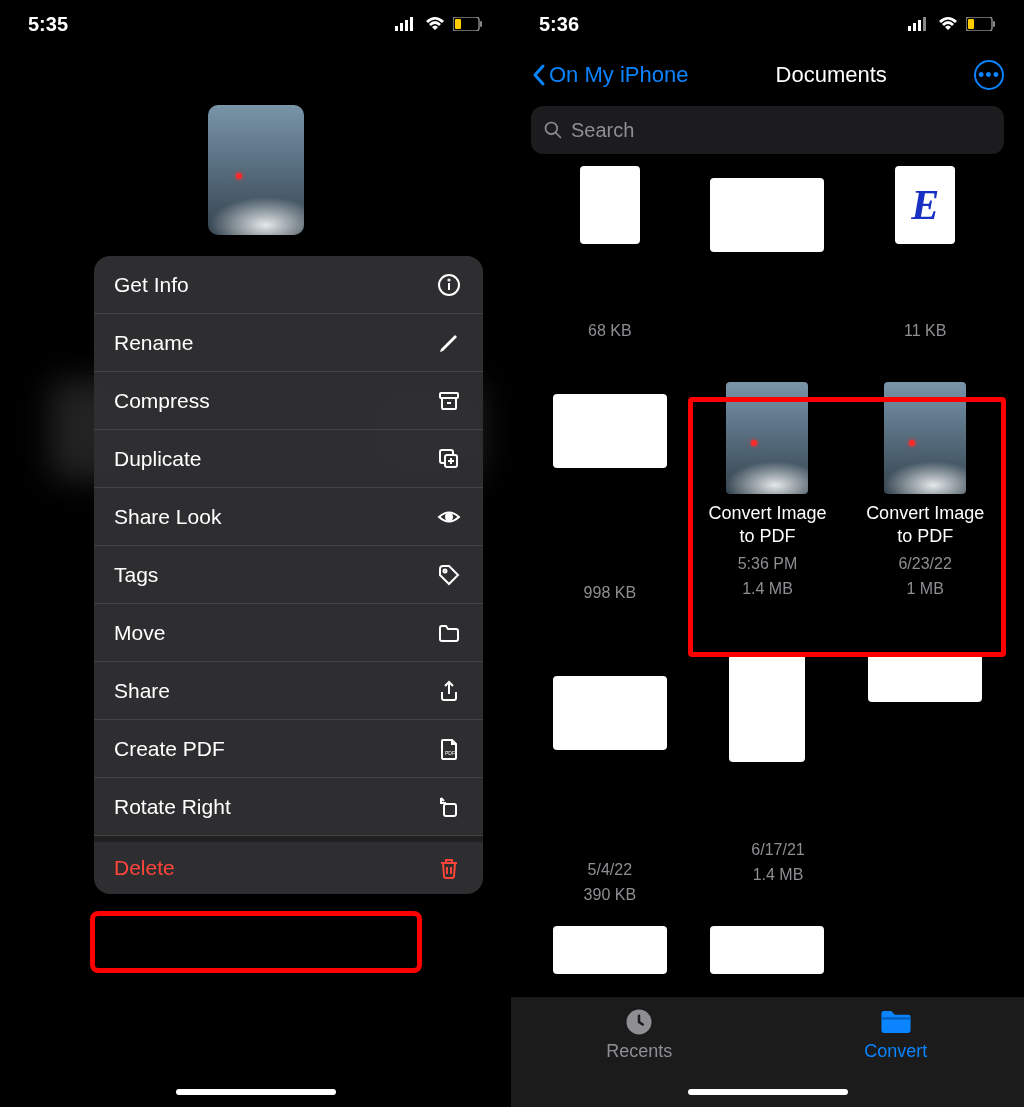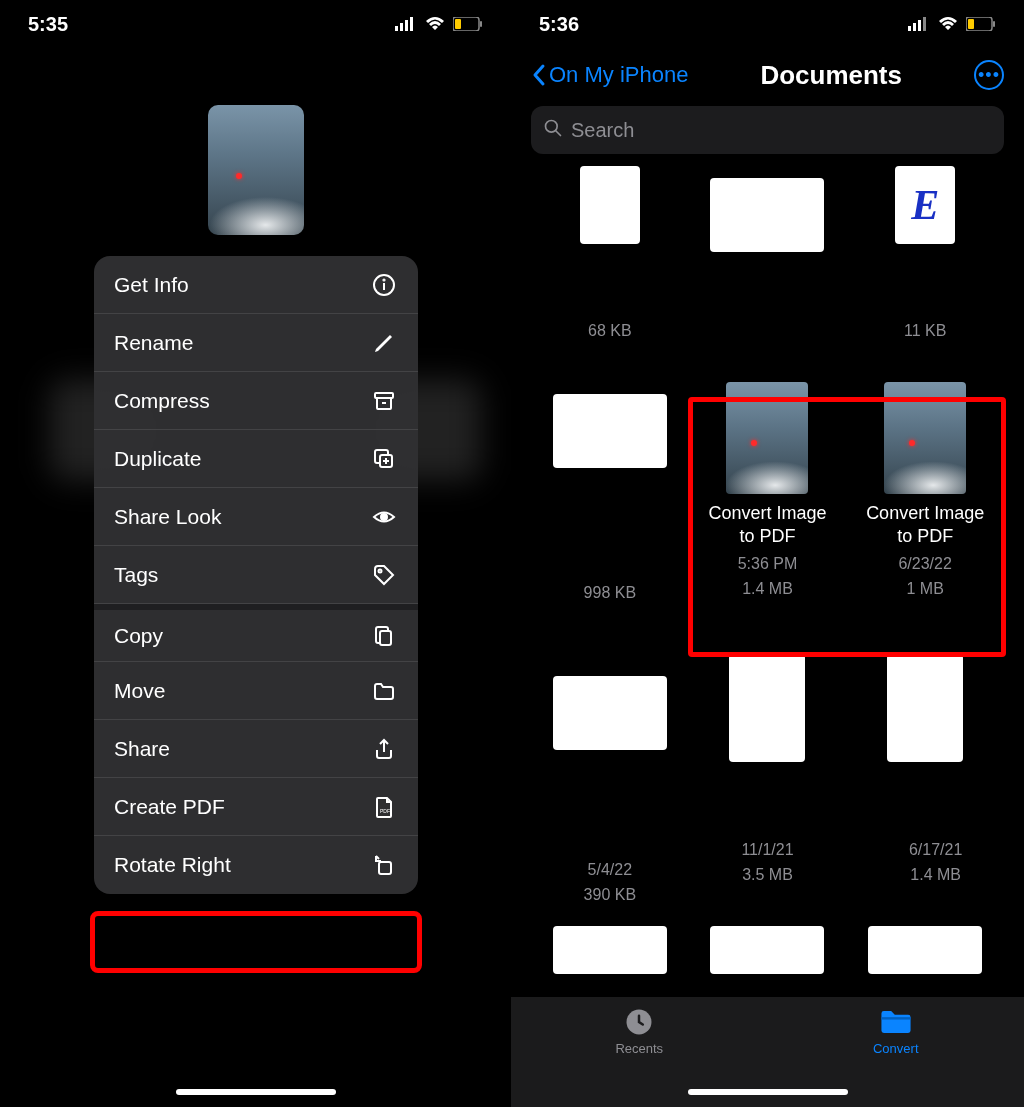--- a/index.html
+++ b/index.html
@@ -43,21 +43,21 @@
     background: linear-gradient(180deg,#7a94a8 0%, #5c7486 40%, #35444e 100%);
     overflow:hidden;
   }
   .thumb-preview::after{
     content:''; position:absolute; bottom:0; left:0; right:0; height:50px;
     background: radial-gradient(ellipse 80px 40px at 60% 80%, #e5e8ea 0%, rgba(0,0,0,0) 70%);
   }
   .red-dot{ position:absolute; width:6px; height:6px; background:#ff2a2a; border-radius:50%; top:52%; left:30%; box-shadow:0 0 4px #ff2a2a;}
 
   .context-menu {
-    position: absolute; left: 94px; top: 256px; width: 324px;
+    position: absolute; left: 94px; top: 256px; width: 389px;
     background: rgba(48,48,50,0.96); border-radius: 16px; overflow: hidden;
     backdrop-filter: blur(20px);
   }
   .menu-item {
     display: flex; align-items: center; justify-content: space-between;
     height: 58px; padding: 0 20px; color: #fff; font-size: 21px;
     border-bottom: 1px solid rgba(255,255,255,0.1);
     font-weight: 400;
   }
   .menu-item:last-child { border-bottom:none; }
@@ -75,27 +75,27 @@
     position: absolute; bottom: 12px; left: 50%; transform: translateX(-50%);
     width: 160px; height: 6px; background: #fff; border-radius: 4px;
   }
 
   
   .nav-bar {
     display: flex; align-items: center; justify-content: space-between;
     padding: 6px 20px 10px 20px; height: 58px;
   }
   .nav-back { display: flex; align-items: center; color: #0a84ff; font-size: 22px; gap: 2px; }
-  .nav-title { color: #fff; font-size: 26px; font-weight: 700; }
+  .nav-title { color: #fff; font-size: 22px; font-weight: 400; }
   .nav-more { width: 30px; height: 30px; border: 2px solid #0a84ff; border-radius: 50%; display:flex; align-items:center; justify-content:center; }
   .nav-more .dots { color:#0a84ff; font-size:18px; letter-spacing:1px; line-height:0;}
 
   .search-bar {
     margin: 0 20px 12px 20px; height: 48px; background: #1c1c1e; border-radius: 12px;
-    display: flex; padding: 12px 12px; gap: 8px;
+    display: flex; align-items: center; padding: 12px 12px; gap: 8px;
   }
   .search-bar input {
     background: transparent; border: none; outline: none; color: #fff; font-size: 20px;
     flex: 1;
   }
   .search-bar input::placeholder { color: #8e8e93; }
 
   .file-grid {
     display: grid; grid-template-columns: repeat(3, 1fr);
     padding: 0 30px; gap: 12px 20px;
@@ -117,21 +117,21 @@
     position: absolute; left: 688px; top: 397px; width: 318px; height: 260px;
     border: 5px solid #ff0000; border-radius: 4px; pointer-events: none; z-index:5;
   }
 
   .tab-bar {
     position: absolute; bottom: 0; left: 0; right: 0; height: 110px;
     background: rgba(28,28,30,0.95);
     display: flex; padding-top: 10px;
   }
   .tab-item { flex: 1; display: flex; flex-direction: column; align-items: center; gap: 4px; }
-  .tab-label { font-size: 13px; }
+  .tab-label { font-size: 18px; }
   .tab-item.inactive .tab-label { color: #8e8e93; }
   .tab-item.active .tab-label { color: #0a84ff; }
 </style>
 </head>
 <body>
 
 <div class="pane pane-left">
   <div class="blur-bg"></div>
   <div class="status-bar" style="position:relative;z-index:2;">
     <span>5:35</span>
@@ -214,29 +214,20 @@
     </div>
     <div class="menu-item">
       <span>Tags</span>
       <span class="menu-icon">
           <svg viewBox="0 0 24 24" fill="none" stroke="#fff" stroke-width="2">
             <path d="M12 3 L21 12 L12 21 L3 12 L3 6 a3 3 0 0 1 3 -3 Z"></path>
             <circle cx="8" cy="8" r="1.5"></circle>
           </svg>
         </span>
     </div>
-    <div class="menu-item menu-section-break">
-      <span>Copy</span>
-      <span class="menu-icon">
-          <svg viewBox="0 0 24 24" fill="none" stroke="#fff" stroke-width="2">
-            <rect x="8" y="7" width="11" height="14" rx="2"></rect>
-            <path d="M16 7 V5 a2 2 0 0 0 -2 -2 H6 a2 2 0 0 0 -2 2 v12 a2 2 0 0 0 2 2 h2"></path>
-          </svg>
-        </span>
-    </div>
     <div class="menu-item">
       <span>Move</span>
       <span class="menu-icon">
           <svg viewBox="0 0 24 24" fill="none" stroke="#fff" stroke-width="2">
             <path d="M3 7 a2 2 0 0 1 2 -2 h4 l2 3 h8 a2 2 0 0 1 2 2 v8 a2 2 0 0 1 -2 2 H5 a2 2 0 0 1 -2 -2 Z"></path>
           </svg>
         </span>
     </div>
     <div class="menu-item">
       <span>Share</span>
@@ -255,20 +246,28 @@
             <text x="8" y="18" font-size="5" fill="#fff" stroke="none">PDF</text>
           </svg>
         </span>
     </div>
     <div class="menu-item">
       <span>Rotate Right</span>
       <span class="menu-icon">
           <svg viewBox="0 0 24 24" fill="none" stroke="#fff" stroke-width="2">
             <rect x="7" y="9" width="12" height="12" rx="2"></rect>
             <path d="M7 6 l-3 -3 M4 3 v5 h5"></path>
+          </svg>
+        </span>
+    </div>
+    <div class="menu-item menu-section-break destructive">
+      <span>Delete</span>
+      <span class="menu-icon">
+          <svg viewBox="0 0 24 24" fill="none" stroke="#ff453a" stroke-width="2">
+            <path d="M4 7 h16 M9 7 V4 h6 v3 M6 7 l1 13 a2 2 0 0 0 2 2 h6 a2 2 0 0 0 2 -2 l1 -13 M10 11 v7 M14 11 v7"></path>
           </svg>
         </span>
     </div>
   </div>
 
   <div class="highlight-left"></div>
   <div class="home-indicator"></div>
 </div>
 
 <div class="divider"></div>
@@ -361,27 +360,20 @@
 
     <div class="file-item" style="height:260px;">
       <div class="file-thumb landscape" style="margin-top:30px;"></div>
       <div style="margin-top:auto; text-align:center;">
         <div class="file-meta">5/4/22</div>
         <div class="file-meta">390 KB</div>
       </div>
     </div>
     <div class="file-item" style="height:260px;">
       <div class="file-thumb portrait" style="width:76px; height:108px; margin-top:8px;"></div>
-      <div style="margin-top:auto; margin-bottom:20px; text-align:center;">
-        <div class="file-meta">11/1/21</div>
-        <div class="file-meta">3.5 MB</div>
-      </div>
-    </div>
-    <div class="file-item" style="height:260px;">
-      <div class="file-thumb portrait" style="width:76px; height:108px; margin-top:8px;"></div>
       <div style="margin-top:auto; margin-bottom:20px; text-align:center;margin-left:21px;">
         <div class="file-meta">6/17/21</div>
         <div class="file-meta">1.4 MB</div>
       </div>
     </div>
 
     <div class="file-item">
       <div class="file-thumb landscape" style="height:48px; margin-top:8px;"></div>
     </div>
     <div class="file-item">

